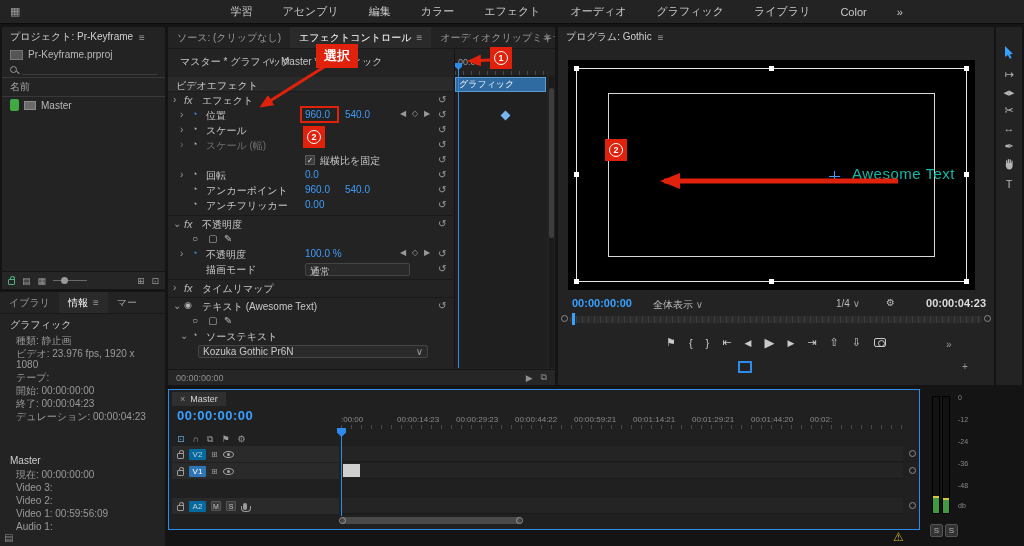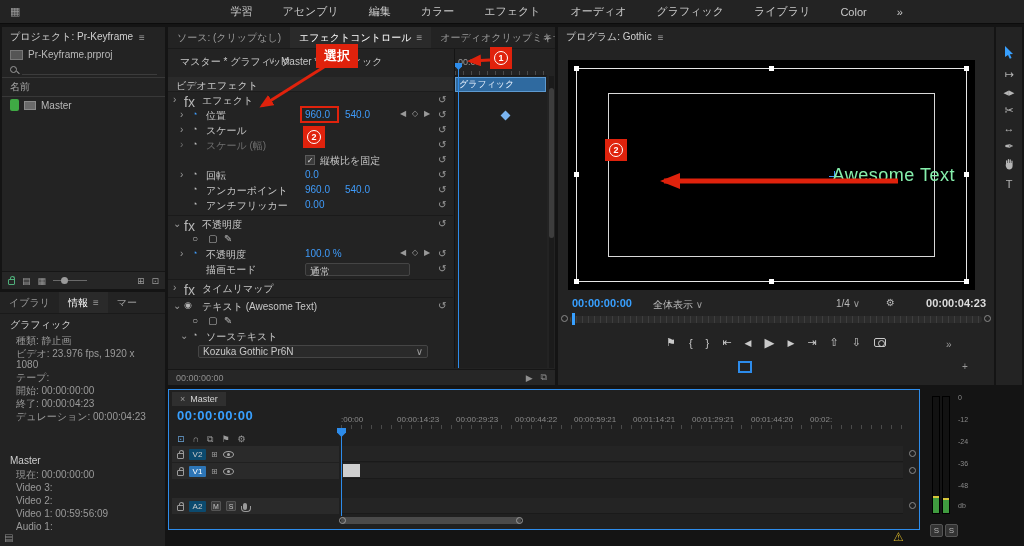--- a/index.html
+++ b/index.html
@@ -34,40 +34,40 @@
   .info-line{padding:1px 16px;color:#9a9a9a;line-height:11px}
   
   .ec-body{position:absolute;left:0;top:22px;right:0;bottom:0}
   .ecrow{position:absolute;left:0;width:285px;height:15px;font-size:10px;color:#c7c7c7}
   .ecrow span{position:absolute;top:1px;white-space:nowrap}
   .dim2{color:#6f6f6f}
   .rst{left:270px;color:#9a9a9a}
   .val{color:#3f9bfa}
   .sw{color:#b9b9b9;font-size:9px}
   .sw.on{color:#3f9bfa}
-  .fxs{color:#b5b5b5;font-size:14px}
+  .fxs{font-style:italic;color:#b5b5b5;font-size:11px}
   .ec-section{position:absolute;left:0;width:285px;height:15px;background:#2a2a2a;border-bottom:1px solid #1c1c1c;color:#cfcfcf;padding:2px 0 0 8px}
   .ddbox{position:absolute;background:#2a2a2a;border:1px solid #454545;border-radius:2px;height:13px;display:flex;align-items:center;justify-content:space-between;padding:0 4px;color:#c9c9c9}
   .cbx{position:absolute;width:10px;height:10px;background:#3a3a3a;border:1px solid #5a5a5a;color:#dcdcdc;font-size:8px;display:flex;align-items:center;justify-content:center}
   .ec-lane{position:absolute;left:286px;top:27px;width:93px;height:292px;background:#1f1f1f;border-left:1px solid #141414}
   .ec-ruler{position:absolute;left:286px;top:0;width:93px;height:27px;border-left:1px solid #141414;border-bottom:1px solid #1a1a1a;color:#9a9a9a;font-size:9px}
   .ec-ruler::after{content:"";position:absolute;left:0;bottom:0;width:100%;height:4px;background:repeating-linear-gradient(90deg,#4a4a4a 0 1px,transparent 1px 8px)}
   .ec-clip{position:absolute;left:287px;top:28px;width:91px;height:15px;background:#2f6aa0;border:1px solid #5e9ad0;color:#eaf3ff;font-size:9px;display:flex;align-items:center;padding-left:3px}
   .ec-ph{position:absolute;left:290px;top:14px;width:1px;height:305px;background:#2d8ceb}
   .ec-ph::before{content:"";position:absolute;left:-3px;top:0;width:7px;height:7px;background:#2d8ceb;clip-path:polygon(0 0,100% 0,100% 50%,50% 100%,0 50%)}
   .kfdiamond{position:absolute;width:7px;height:7px;background:#7ab4f0;transform:rotate(45deg)}
   .ec-vscroll{position:absolute;left:381px;top:27px;width:5px;height:292px;background:#1b1b1b}
   .ec-vscroll div{position:absolute;left:0;top:12px;width:5px;height:150px;background:#3d3d3d;border-radius:3px}
   .ec-footer{position:absolute;left:0;bottom:0;width:100%;height:16px;background:#262626;border-top:1px solid #161616;display:flex;align-items:center;gap:8px;padding:0 8px;font-size:9px;color:#8f8f8f}
   
   .monitor{position:absolute;left:10px;top:33px;width:407px;height:230px;background:#000}
   .selrect{position:absolute;left:8px;top:8px;right:8px;bottom:8px;border:1px solid #e6e6e6}
   .saferect{position:absolute;left:40px;top:33px;right:40px;bottom:33px;border:1px solid #d8d8d8}
   .hdl{position:absolute;width:5px;height:5px;background:#fff}
-  .ovtext{position:absolute;right:20px;top:105px;font-size:18px;color:#86efac;letter-spacing:.5px;white-space:nowrap}
+  .ovtext{position:absolute;right:20px;top:105px;font-size:15px;color:#14b8a6;letter-spacing:.5px;white-space:nowrap}
   .across{position:absolute;left:261px;top:111px;width:11px;height:11px}
   .across::before{content:"";position:absolute;left:5px;top:0;width:1px;height:11px;background:#3f9bfa}
   .across::after{content:"";position:absolute;left:0;top:5px;width:11px;height:1px;background:#3f9bfa}
   .tc-blue{color:#38a0ff;font-weight:bold;font-size:11px}
   .scrub{position:absolute;left:12px;top:289px;right:12px;height:7px;background:#2c2c2c;border-radius:3px;background-image:repeating-linear-gradient(90deg,#3e3e3e 0 1px,transparent 1px 6px)}
   .scrubph{position:absolute;left:14px;top:286px;width:3px;height:12px;background:#38a0ff}
   .endc{width:7px;height:7px;border:1px solid #8a8a8a;border-radius:50%;position:absolute}
   .transport{position:absolute;left:0;top:308px;width:100%;display:flex;justify-content:center;align-items:center;gap:13px;font-size:11px;color:#c9c9c9}
   .cam{width:12px;height:9px;border:1px solid #c9c9c9;border-radius:2px;position:relative;display:inline-block}
   .cam::after{content:"";position:absolute;left:3px;top:1px;width:5px;height:5px;border:1px solid #c9c9c9;border-radius:50%}
@@ -80,21 +80,21 @@
   .tl-tc{position:absolute;left:8px;top:18px;font-size:13px;font-weight:bold;color:#38a0ff;letter-spacing:.5px}
   .tl-tools{position:absolute;left:8px;top:44px;display:flex;gap:8px;font-size:9px;color:#9a9a9a}
   .tl-ruler{position:absolute;left:172px;top:24px;right:14px;height:15px;color:#8a8a8a;font-size:8px}
   .tl-ruler::after{content:"";position:absolute;left:0;bottom:0;width:100%;height:4px;background:repeating-linear-gradient(90deg,#4a4a4a 0 1px,transparent 1px 10px)}
   .tl-ruler span{position:absolute;top:1px;white-space:nowrap}
   .tl-ph{position:absolute;left:172px;top:38px;width:1px;height:88px;background:#2d8ceb}
   .tl-ph::before{content:"";position:absolute;left:-4px;top:0;width:9px;height:9px;background:#2d8ceb;clip-path:polygon(0 0,100% 0,100% 50%,50% 100%,0 50%)}
   .trk{position:absolute;left:3px;right:3px}
   .thead{position:absolute;left:0;top:0;bottom:1px;width:167px;background:#2a2a2a;display:flex;align-items:center;gap:5px;padding:0 5px;font-size:8px;color:#b5b5b5}
   .tlane{position:absolute;left:169px;right:13px;top:0;bottom:1px;background:#242424;border-bottom:1px solid #1a1a1a}
-  .tb{min-width:17px;height:11px;background:#0c4a6e;color:#ccc;display:flex;align-items:center;justify-content:center;font-size:8px;border-radius:1px;padding:0 2px;flex:none}
+  .tb{min-width:17px;height:11px;background:#0369a1;color:#ccc;display:flex;align-items:center;justify-content:center;font-size:8px;border-radius:1px;padding:0 2px;flex:none}
   .tb.on{background:#2d75b6;color:#fff}
   .eye{width:11px;height:7px;border:1px solid #a5a5a5;border-radius:50%;position:relative;flex:none}
   .eye::after{content:"";position:absolute;left:3px;top:1px;width:3px;height:3px;border-radius:50%;background:#a5a5a5}
   .ms{width:10px;height:10px;background:#3a3a3a;border:1px solid #555;border-radius:1px;display:flex;align-items:center;justify-content:center;font-size:7px;color:#c5c5c5;flex:none}
   .mic{width:4px;height:7px;background:#9a9a9a;border-radius:2px;position:relative;flex:none;margin-left:2px}
   .mic::after{content:"";position:absolute;left:-2px;top:3px;width:8px;height:5px;border:1px solid #9a9a9a;border-top:none;border-radius:0 0 4px 4px}
   .trk .endc{right:0;top:4px}
   .tl-hscroll{position:absolute;left:172px;top:127px;height:7px;width:180px;background:#4a4a4a;border-radius:4px}
   .tl-hscroll .endc{border-color:#9a9a9a;top:0}
   

